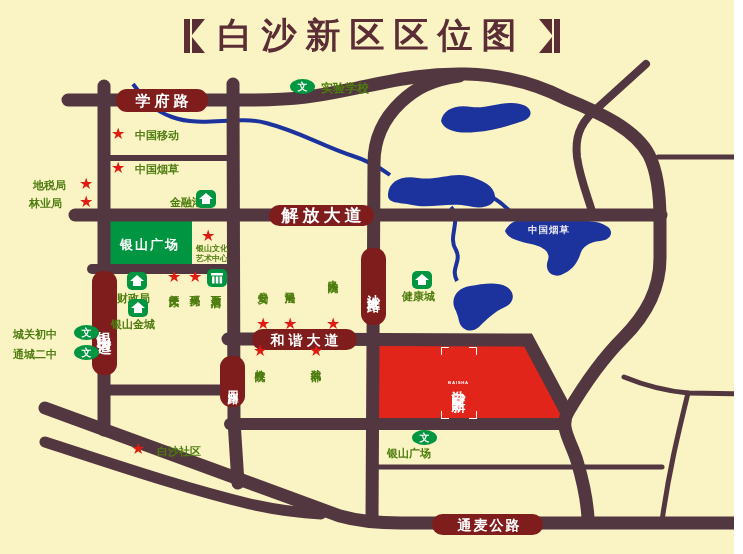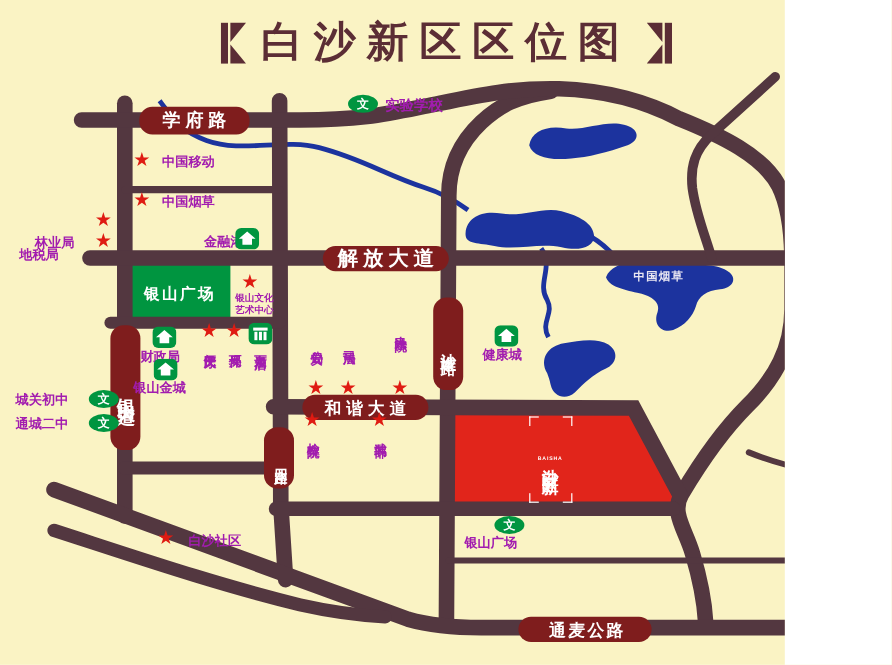--- a/index.html
+++ b/index.html
@@ -1,31 +1,31 @@
 <!DOCTYPE html>
 <html><head>
 <meta charset="utf-8">
 <style>
   html,body{margin:0;padding:0;}
   body{font-family:"Liberation Sans","DejaVu Sans",sans-serif;}
-  #stage{position:relative;width:654px;height:554px;background:#FAF3C4;overflow:hidden;text-decoration:underline;}
+  #stage{position:relative;width:734px;height:554px;background:#FAF3C4;overflow:hidden;text-decoration:underline;}
   
   .title-row{position:absolute;left:0;top:12px;width:743px;display:flex;align-items:center;justify-content:center;gap:12px;}
   .title-text{font-size:35px;font-weight:bold;color:#5B2D35;letter-spacing:9px;white-space:nowrap;}
   
   svg.base{position:absolute;left:0;top:0;}
   .abs{position:absolute;}
   
   .capsule{position:absolute;background:#7f1d1d;color:#FFFFFF;font-weight:bold;
            display:flex;align-items:center;justify-content:center;border-radius:11px;
            white-space:nowrap;line-height:1;}
   .capsule.h{letter-spacing:4px;padding-left:4px;}
   .capsule.v{writing-mode:vertical-rl;text-orientation:upright;letter-spacing:3px;padding-top:3px;}
   
-  .poi{position:absolute;color:#a21caf;font-weight:bold;font-size:11px;line-height:1.1;white-space:nowrap;text-align:center;}
+  .poi{position:absolute;color:#4d7c0f;font-weight:bold;font-size:11px;line-height:1.1;white-space:nowrap;text-align:center;}
   .poi.v{writing-mode:vertical-rl;text-orientation:upright;font-size:10.5px;letter-spacing:0.5px;}
   .poi.small{font-size:8px;}
   .star{position:absolute;color:#DF1B12;font-size:16px;line-height:1;font-weight:bold;}
   .wen{position:absolute;width:25px;height:15px;background:#009540;border-radius:50%;
        color:#fff;font-size:10px;font-weight:bold;display:flex;align-items:center;justify-content:center;}
   .plaza-label{position:absolute;left:108px;top:220px;width:84px;height:50px;display:flex;
        align-items:center;justify-content:center;color:#fff;font-weight:bold;font-size:13px;letter-spacing:2px;}
   .reservoir-label{position:absolute;color:#E8E6F2;font-size:9.5px;font-weight:bold;letter-spacing:1px;}
   
   .district{position:absolute;left:440px;top:347px;width:38px;height:72px;color:#fff;
@@ -113,21 +113,21 @@
     <span class="latin">BAISHA</span>
     <span class="cjk">新区</span>
   </div>
 
   <span class="star" style="left:111px;top:126px;">★</span>
   <span class="poi" style="left:135px;top:129px;">中国移动</span>
 
   <span class="star" style="left:111px;top:160px;">★</span>
   <span class="poi" style="left:135px;top:163px;">中国烟草</span>
 
-  <span class="poi" style="left:16px;top:179px;margin-top:28px;">地税局</span>
+  <span class="poi" style="left:33px;top:179px;">地税局</span>
   <span class="star" style="left:79px;top:176px;">★</span>
 
   <span class="poi" style="left:29px;top:197px;">林业局</span>
   <span class="star" style="left:79px;top:194px;">★</span>
 
   <span class="star" style="left:201px;top:228px;">★</span>
   <span class="poi small" style="left:196px;top:245px;">银山文化</span>
   <span class="poi small" style="left:196px;top:255px;">艺术中心</span>
 
   <span class="star" style="left:167px;top:269px;">★</span>

